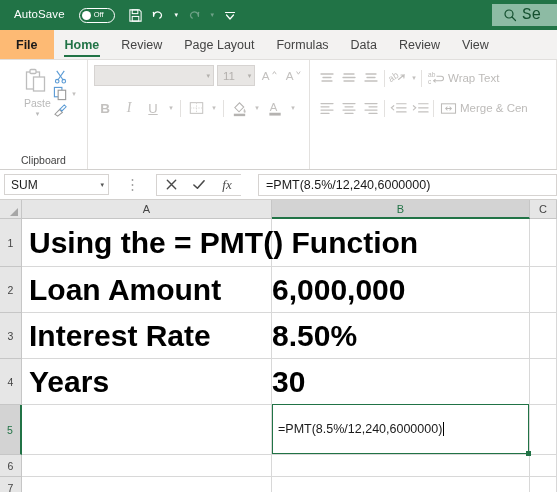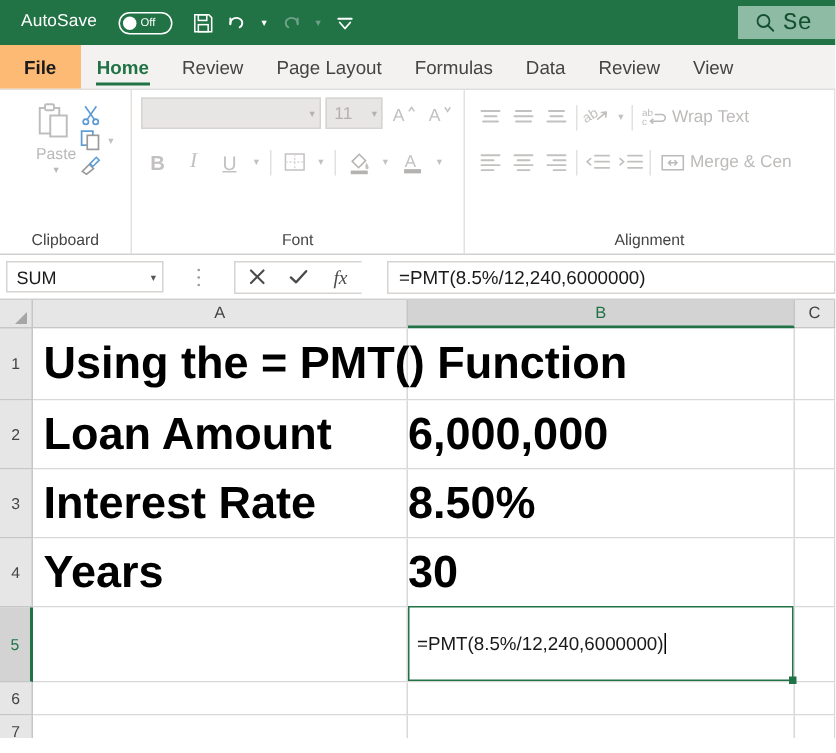--- a/index.html
+++ b/index.html
@@ -580,21 +580,20 @@
         <span class="mini-caret">▾</span>
         <span class="icon-btn">
           <svg width="17" height="17" viewBox="0 0 18 18">
               <text x="3" y="12" font-family="Liberation Sans, sans-serif" font-size="12" fill="#c3c1bf">A</text>
               <rect x="2.5" y="13.5" width="12" height="3" fill="#b5b3b1"></rect>
             </svg>
         </span>
         <span class="mini-caret">▾</span>
       </div>
     </div>
-    <div class="rgroup-label">Font</div>
   </div>
 
   <div class="rgroup align-group">
     <div class="rgroup-body" style="flex-direction:column;">
       <div class="align-row">
         <span class="icon-btn">
           <svg width="18" height="16" viewBox="0 0 18 16">
               <path d="M3 4h12 M5 7.5h8 M4 11h10" stroke="#c3c1bf" stroke-width="1.3" stroke-linecap="round"></path>
             </svg>
         </span>
@@ -663,21 +662,20 @@
           <span>
             <svg width="17" height="15" viewBox="0 0 18 16">
                 <rect x="1.5" y="3" width="15" height="10" fill="none" stroke="#bdbbb9" stroke-width="1.1"></rect>
                 <path d="M6 8h6 M7.5 6.4 L6 8 L7.5 9.6 M10.5 6.4 L12 8 L10.5 9.6" fill="none" stroke="#bdbbb9" stroke-width="1.1" stroke-linecap="round"></path>
               </svg>
           </span>
           <span>Merge &amp; Cen</span>
         </span>
       </div>
     </div>
-    <div class="rgroup-label">Alignment</div>
   </div>
 </div>
 
 <div class="formulabar">
   <div class="namebox">
     <span class="namebox-val">SUM</span>
     <span class="namebox-caret">▾</span>
   </div>
   <div class="grip">
     <svg width="3" height="16" viewBox="0 0 3 16">

